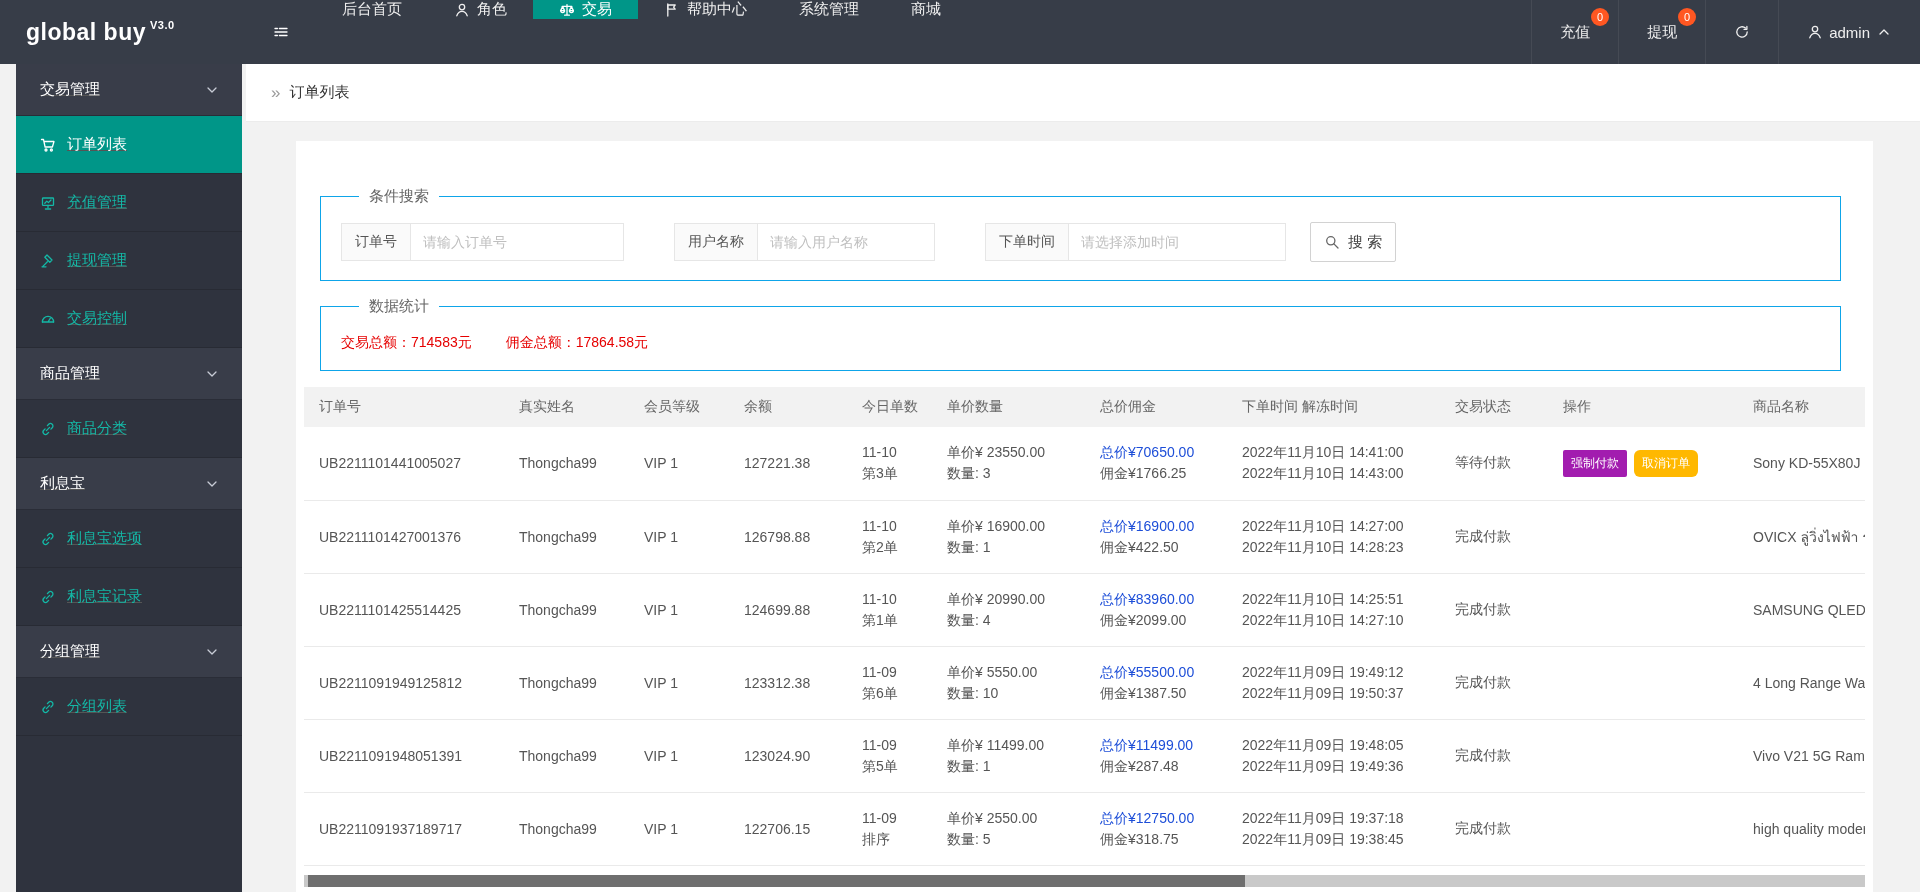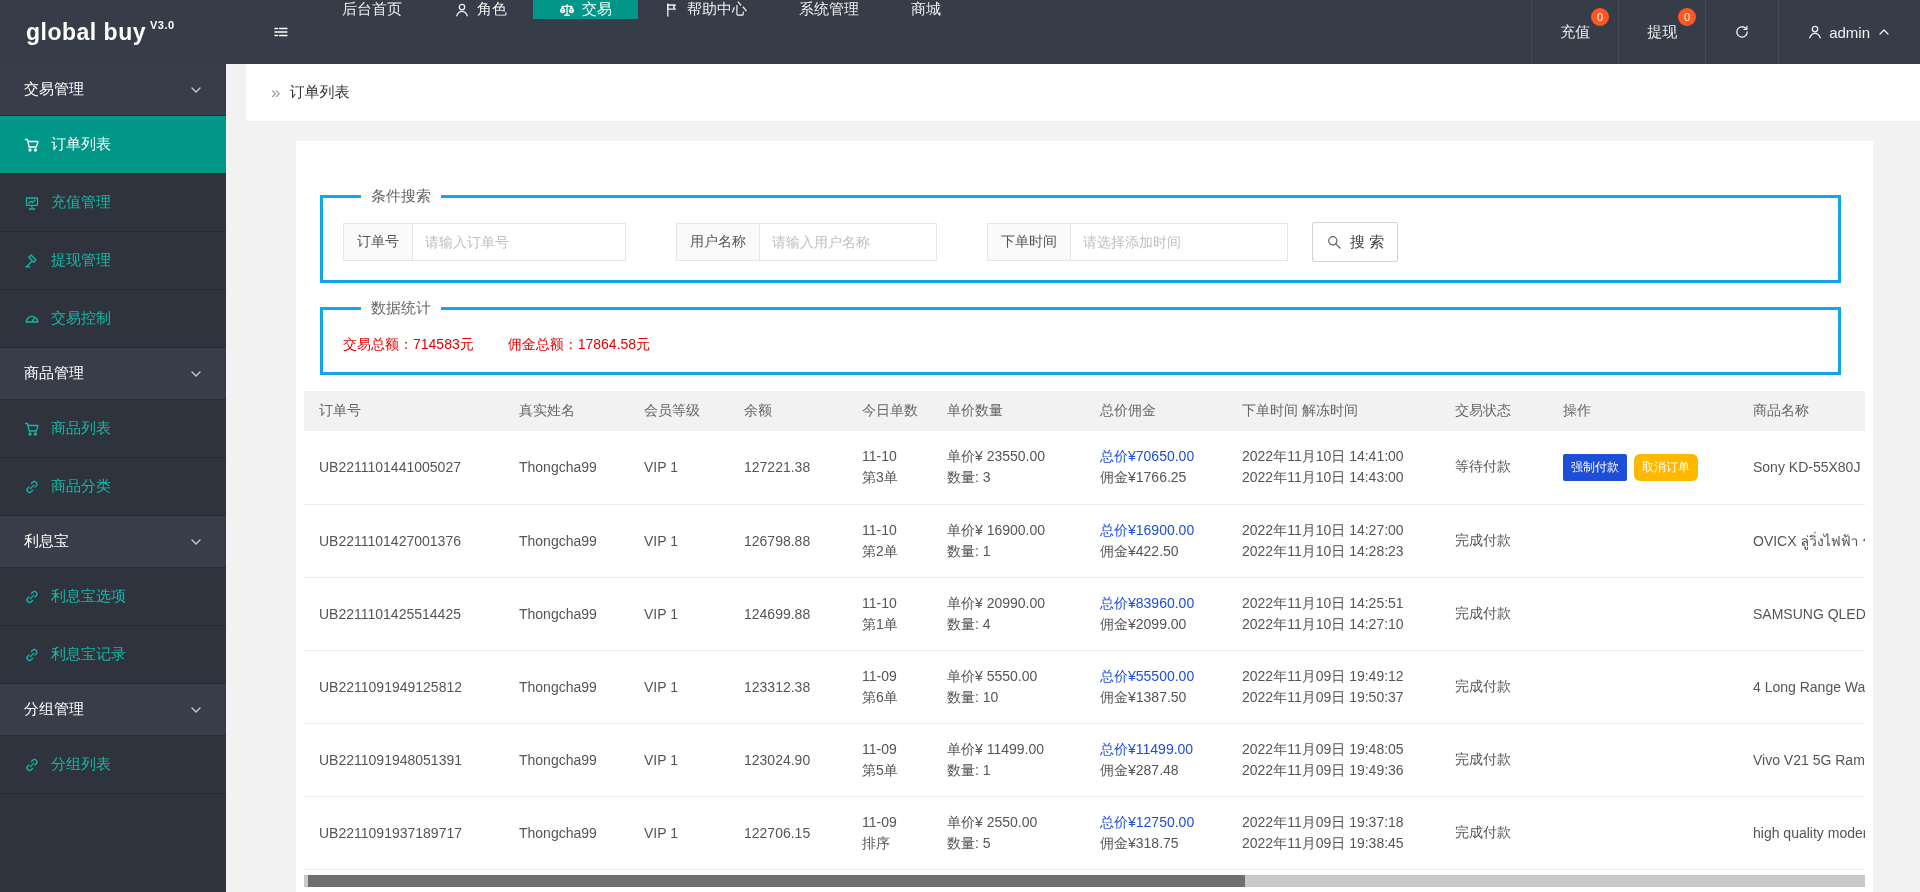--- a/index.html
+++ b/index.html
@@ -15,35 +15,35 @@
   .top-nav { display:flex; align-items:flex-start; }
   .nav-item { display:flex; align-items:center; gap:7px; padding:0 26px; color:#efefef; font-size:15px; cursor:pointer; }
   .nav-item.active { background:#009688; color:#fff; }
   .top-right { margin-left:auto; display:flex; align-items:stretch; }
   .top-link { position:relative; display:flex; align-items:center; gap:6px; padding:0 28px; color:#efefef; font-size:15px; cursor:pointer; border-left:1px solid rgba(255,255,255,.07); }
   .badge { position:absolute; top:8px; right:9px; min-width:18px; height:18px; line-height:18px; border-radius:9px; background:#ff5722; color:#fff; font-size:11px; text-align:center; padding:0 2px; }
   .icon { display:inline-flex; align-items:center; justify-content:center; }
   .icon svg { display:block; }
 
   
-  .sidebar { position:absolute; top:64px; left:0; bottom:0; width:226px; background:#2f333e; overflow:hidden; }
+  .sidebar { position:absolute; top:64px; left:16px; bottom:0; width:226px; background:#2f333e; overflow:hidden;text-decoration:underline; }
   .side-group { height:52px; background:#393d49; display:flex; align-items:center; justify-content:space-between; padding:0 22px 0 24px; color:#fff; font-size:15px; cursor:pointer; border-bottom:1px solid #2a2d37; }
   .side-group .icon { color:#c8ccd6; }
   .side-item { height:58px; background:#2f333e; display:flex; align-items:center; gap:11px; padding-left:24px; color:#14b8a6; font-size:15px; cursor:pointer; border-bottom:1px solid #282b34; }
   .side-item.active { background:#009688; color:#fff; }
 
   
   .breadcrumb { position:absolute; top:64px; left:246px; right:0; height:58px; background:#fff; display:flex; align-items:center; padding-left:25px; font-size:15px; color:#333; border-bottom:1px solid #ececec; }
   .breadcrumb .sep { color:#9a9a9a; margin-right:9px; font-size:17px; }
 
   
   .content { position:absolute; top:122px; left:246px; right:0; bottom:0; background:#f2f2f2; padding:19px 47px 0 50px; }
   .card { position:relative; background:#fff; height:751px; padding:46px 8px 0 8px; overflow:hidden; }
 
-  fieldset { border:3px solid #0ea5e9; margin:0 24px 16px 16px; padding:12px 20px 18px 20px; }
+  fieldset { border:1px solid #0ea5e9; margin:0 24px 16px 16px; padding:12px 20px 18px 20px; }
   fieldset legend { padding:0 10px; margin-left:18px; color:#666; font-size:15px; }
 
   .search-row { display:flex; align-items:center; margin-top:4px; }
   .input-group { display:flex; height:38px; border:1px solid #e6e6e6; margin-right:50px; background:#fff; }
   .input-label { background:#fafafa; border-right:1px solid #e6e6e6; display:flex; align-items:center; padding:0 13px; font-size:14px; color:#555; white-space:nowrap; }
   .input-group input { border:none; outline:none; padding:0 12px; font-size:14px; color:#666; }
   .input-group input::placeholder { color:#bfbfbf; }
   .w1 input { width:212px; } .w2 input { width:176px; } .w3 input { width:216px; }
   .search-btn { height:40px; display:flex; align-items:center; gap:8px; padding:0 13px; background:#fff; border:1px solid #d2d2d2; border-radius:2px; font-size:15px; color:#444; cursor:pointer; margin-left:-26px; }
   .search-btn .icon { color:#666; }
@@ -51,21 +51,21 @@
   .stats-line { display:flex; gap:34px; margin-top:6px; font-size:14px; color:#e60000; }
 
   
   .table-wrap { margin-top:4px; width:100%; overflow:hidden; }
   table { border-collapse:collapse; table-layout:fixed; width:1954px; }
   th { background:#f2f2f2; height:40px; text-align:left; font-weight:normal; font-size:14px; color:#666; padding:0 15px; white-space:nowrap; }
   td { height:73px; border-bottom:1px solid #eaeaea; font-size:14px; color:#555; padding:0 15px; vertical-align:middle; white-space:nowrap; overflow:hidden; }
   td .line { line-height:21px; }
   .red { color:#1d4ed8; }
   .btn { border:none; color:#fff; font-size:12px; padding:5px 8px; border-radius:2px; margin-right:7px; cursor:pointer; font-family:inherit; }
-  .btn-pay { background:#1d4ed8; }
+  .btn-pay { background:#a21caf; }
   .btn-cancel { background:#ffb800;border-radius:6px; }
 
   
   .hscroll { position:absolute; left:8px; right:8px; bottom:5px; height:12px; background:#c9c9c9; }
   .hscroll-thumb { position:absolute; left:4px; top:0; height:12px; width:60%; background:#6f6f6f; }
 </style>
 </head>
 <body>
 
 <div class="page">
@@ -201,30 +201,20 @@
         </span>
         <span>交易控制</span>
       </div>
       <div class="side-group">
         <span>商品管理</span>
         <span class="icon">
           <svg xmlns="http://www.w3.org/2000/svg" width="16" height="16" viewBox="0 0 16 16" fill="none" stroke="currentColor" stroke-width="1.3" stroke-linecap="round" stroke-linejoin="round">
             <path d="M4 6l4 4 4-4"></path>
           </svg>
         </span>
-      </div>
-      <div class="side-item">
-        <span class="icon">
-          <svg xmlns="http://www.w3.org/2000/svg" width="16" height="16" viewBox="0 0 16 16" fill="none" stroke="currentColor" stroke-width="1.3" stroke-linecap="round" stroke-linejoin="round">
-            <circle cx="6" cy="13" r="1"></circle>
-            <circle cx="11.4" cy="13" r="1"></circle>
-            <path d="M1.5 2.5h2l1.6 7.5h7.3l1.6-5.5H4.2"></path>
-          </svg>
-        </span>
-        <span>商品列表</span>
       </div>
       <div class="side-item">
         <span class="icon">
           <svg xmlns="http://www.w3.org/2000/svg" width="16" height="16" viewBox="0 0 16 16" fill="none" stroke="currentColor" stroke-width="1.3" stroke-linecap="round" stroke-linejoin="round">
             <path d="M6.4 9.6l3.2-3.2"></path>
             <path d="M7.4 4.6l1.3-1.3a2.45 2.45 0 0 1 3.5 3.5L10.9 8.1"></path>
             <path d="M8.6 11.4l-1.3 1.3a2.45 2.45 0 0 1-3.5-3.5l1.3-1.3"></path>
           </svg>
         </span>
         <span>商品分类</span>

